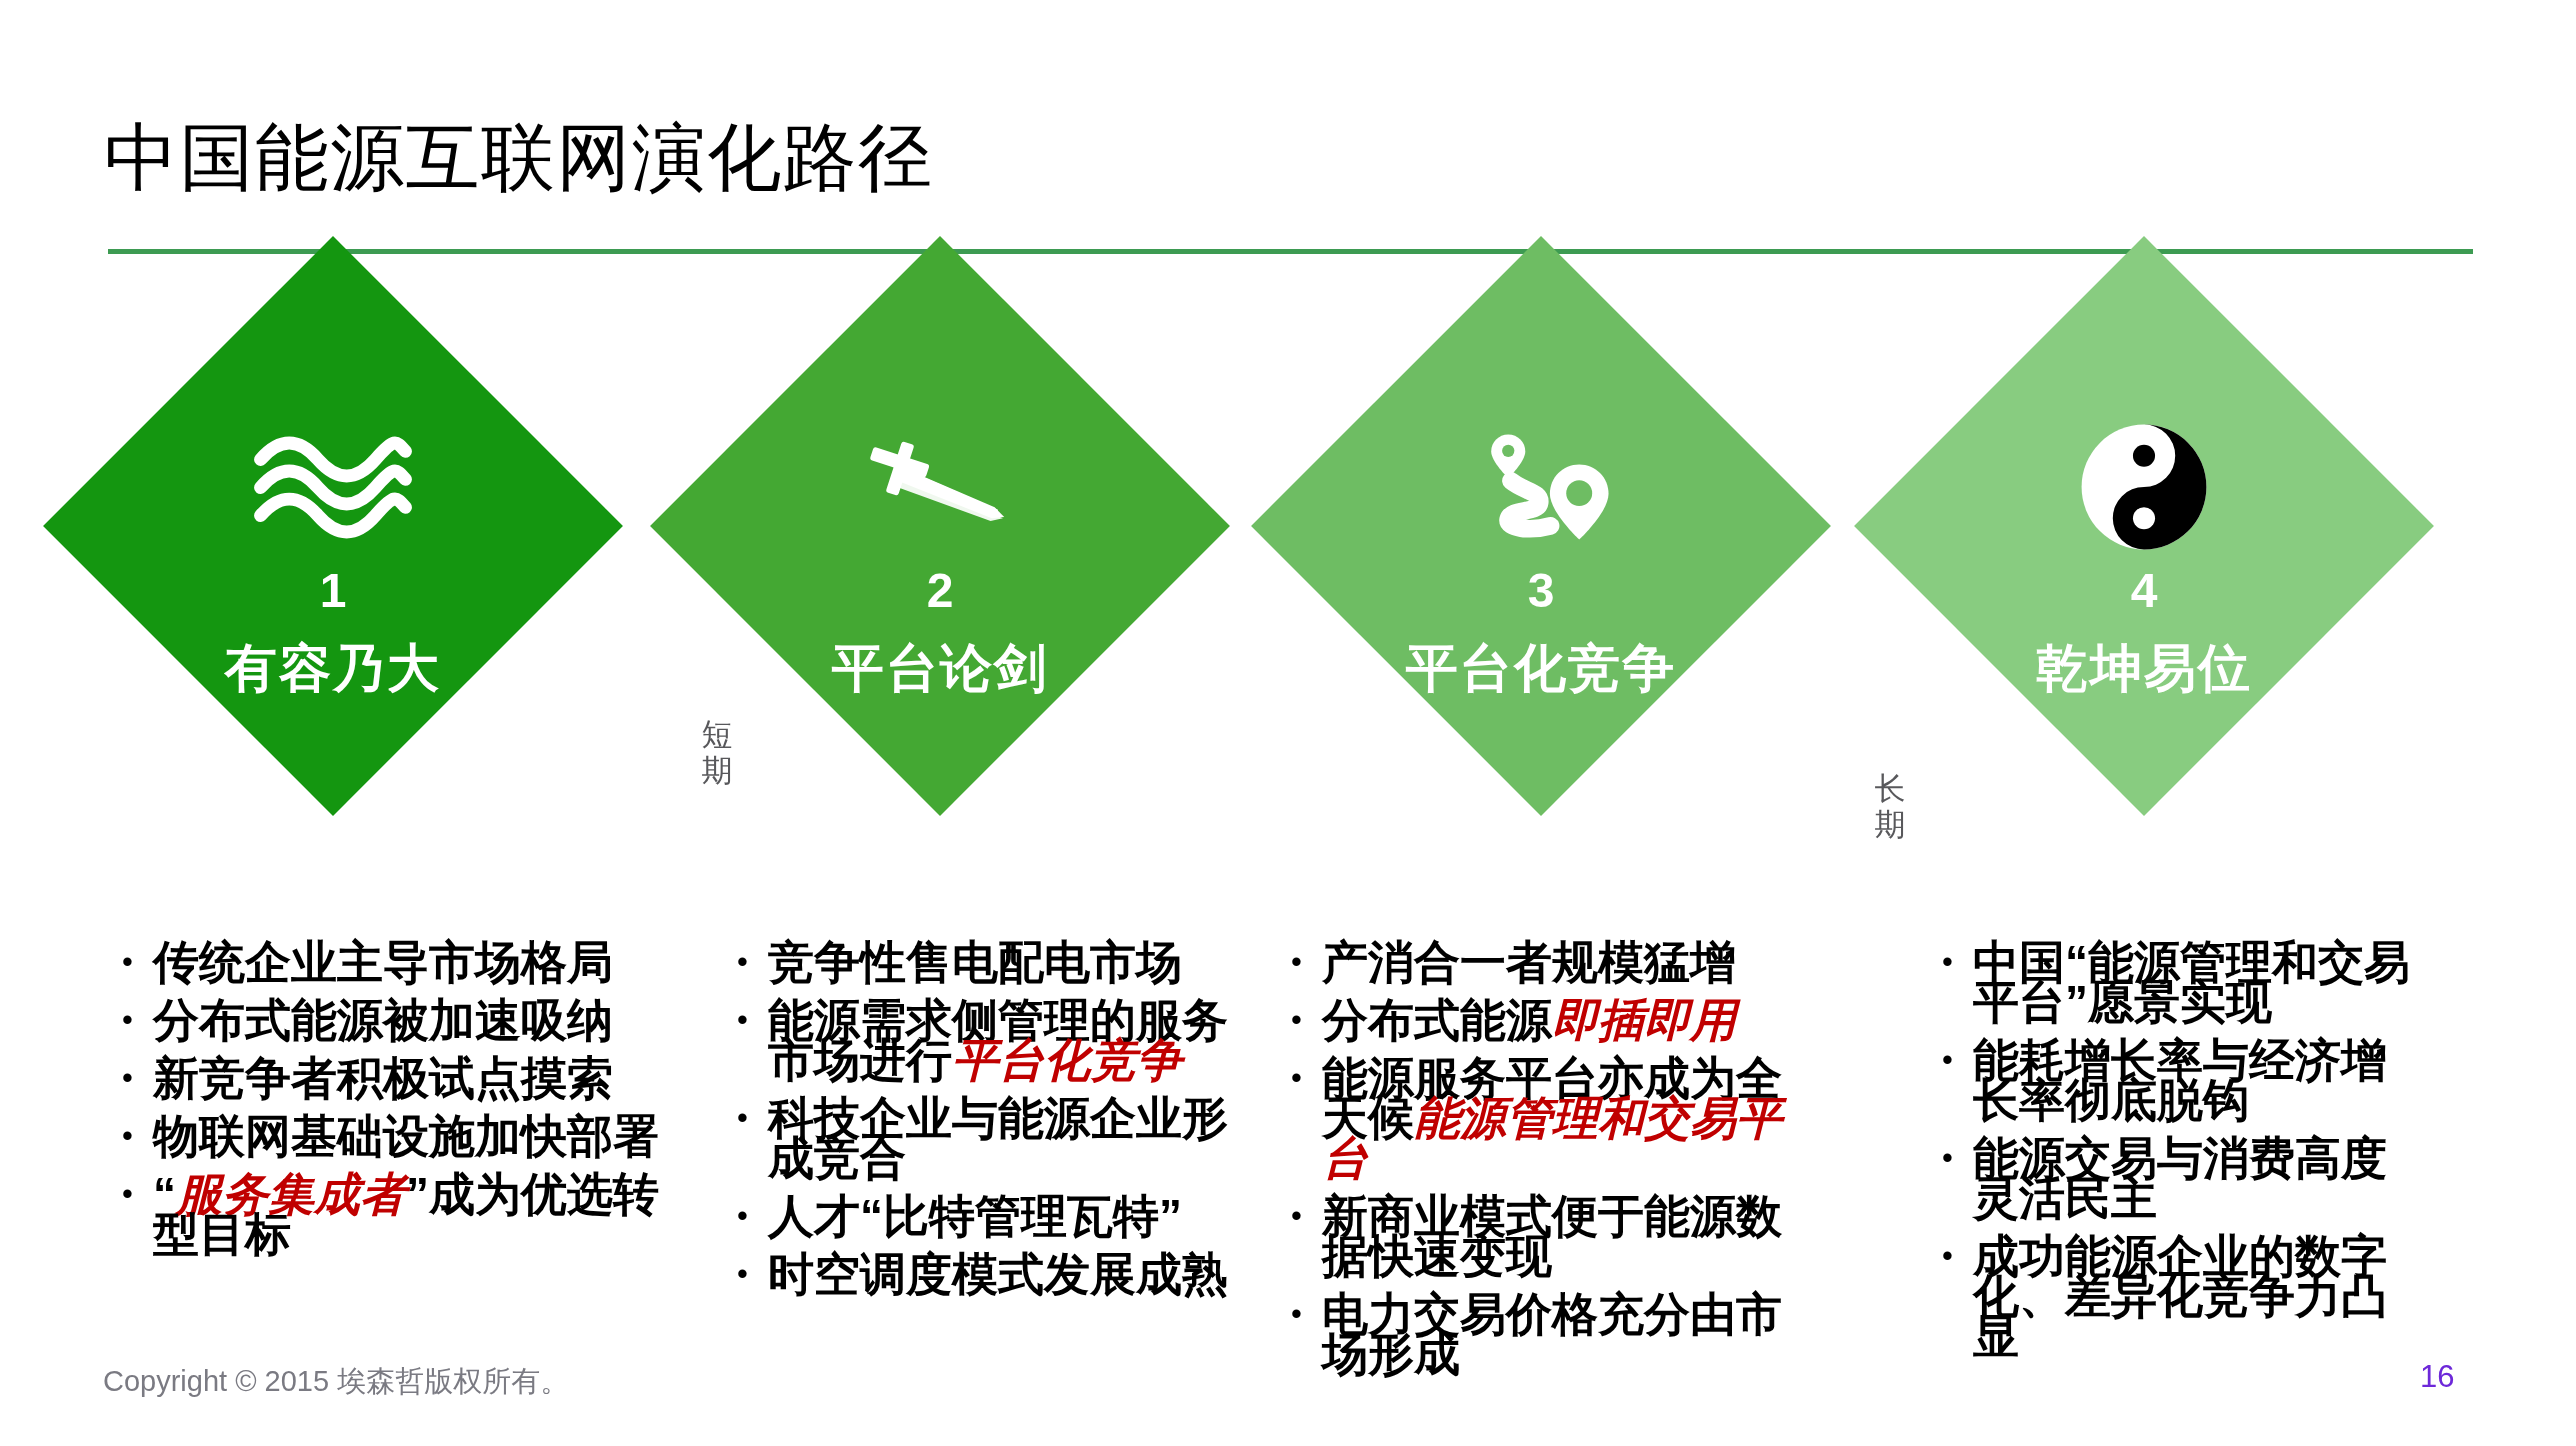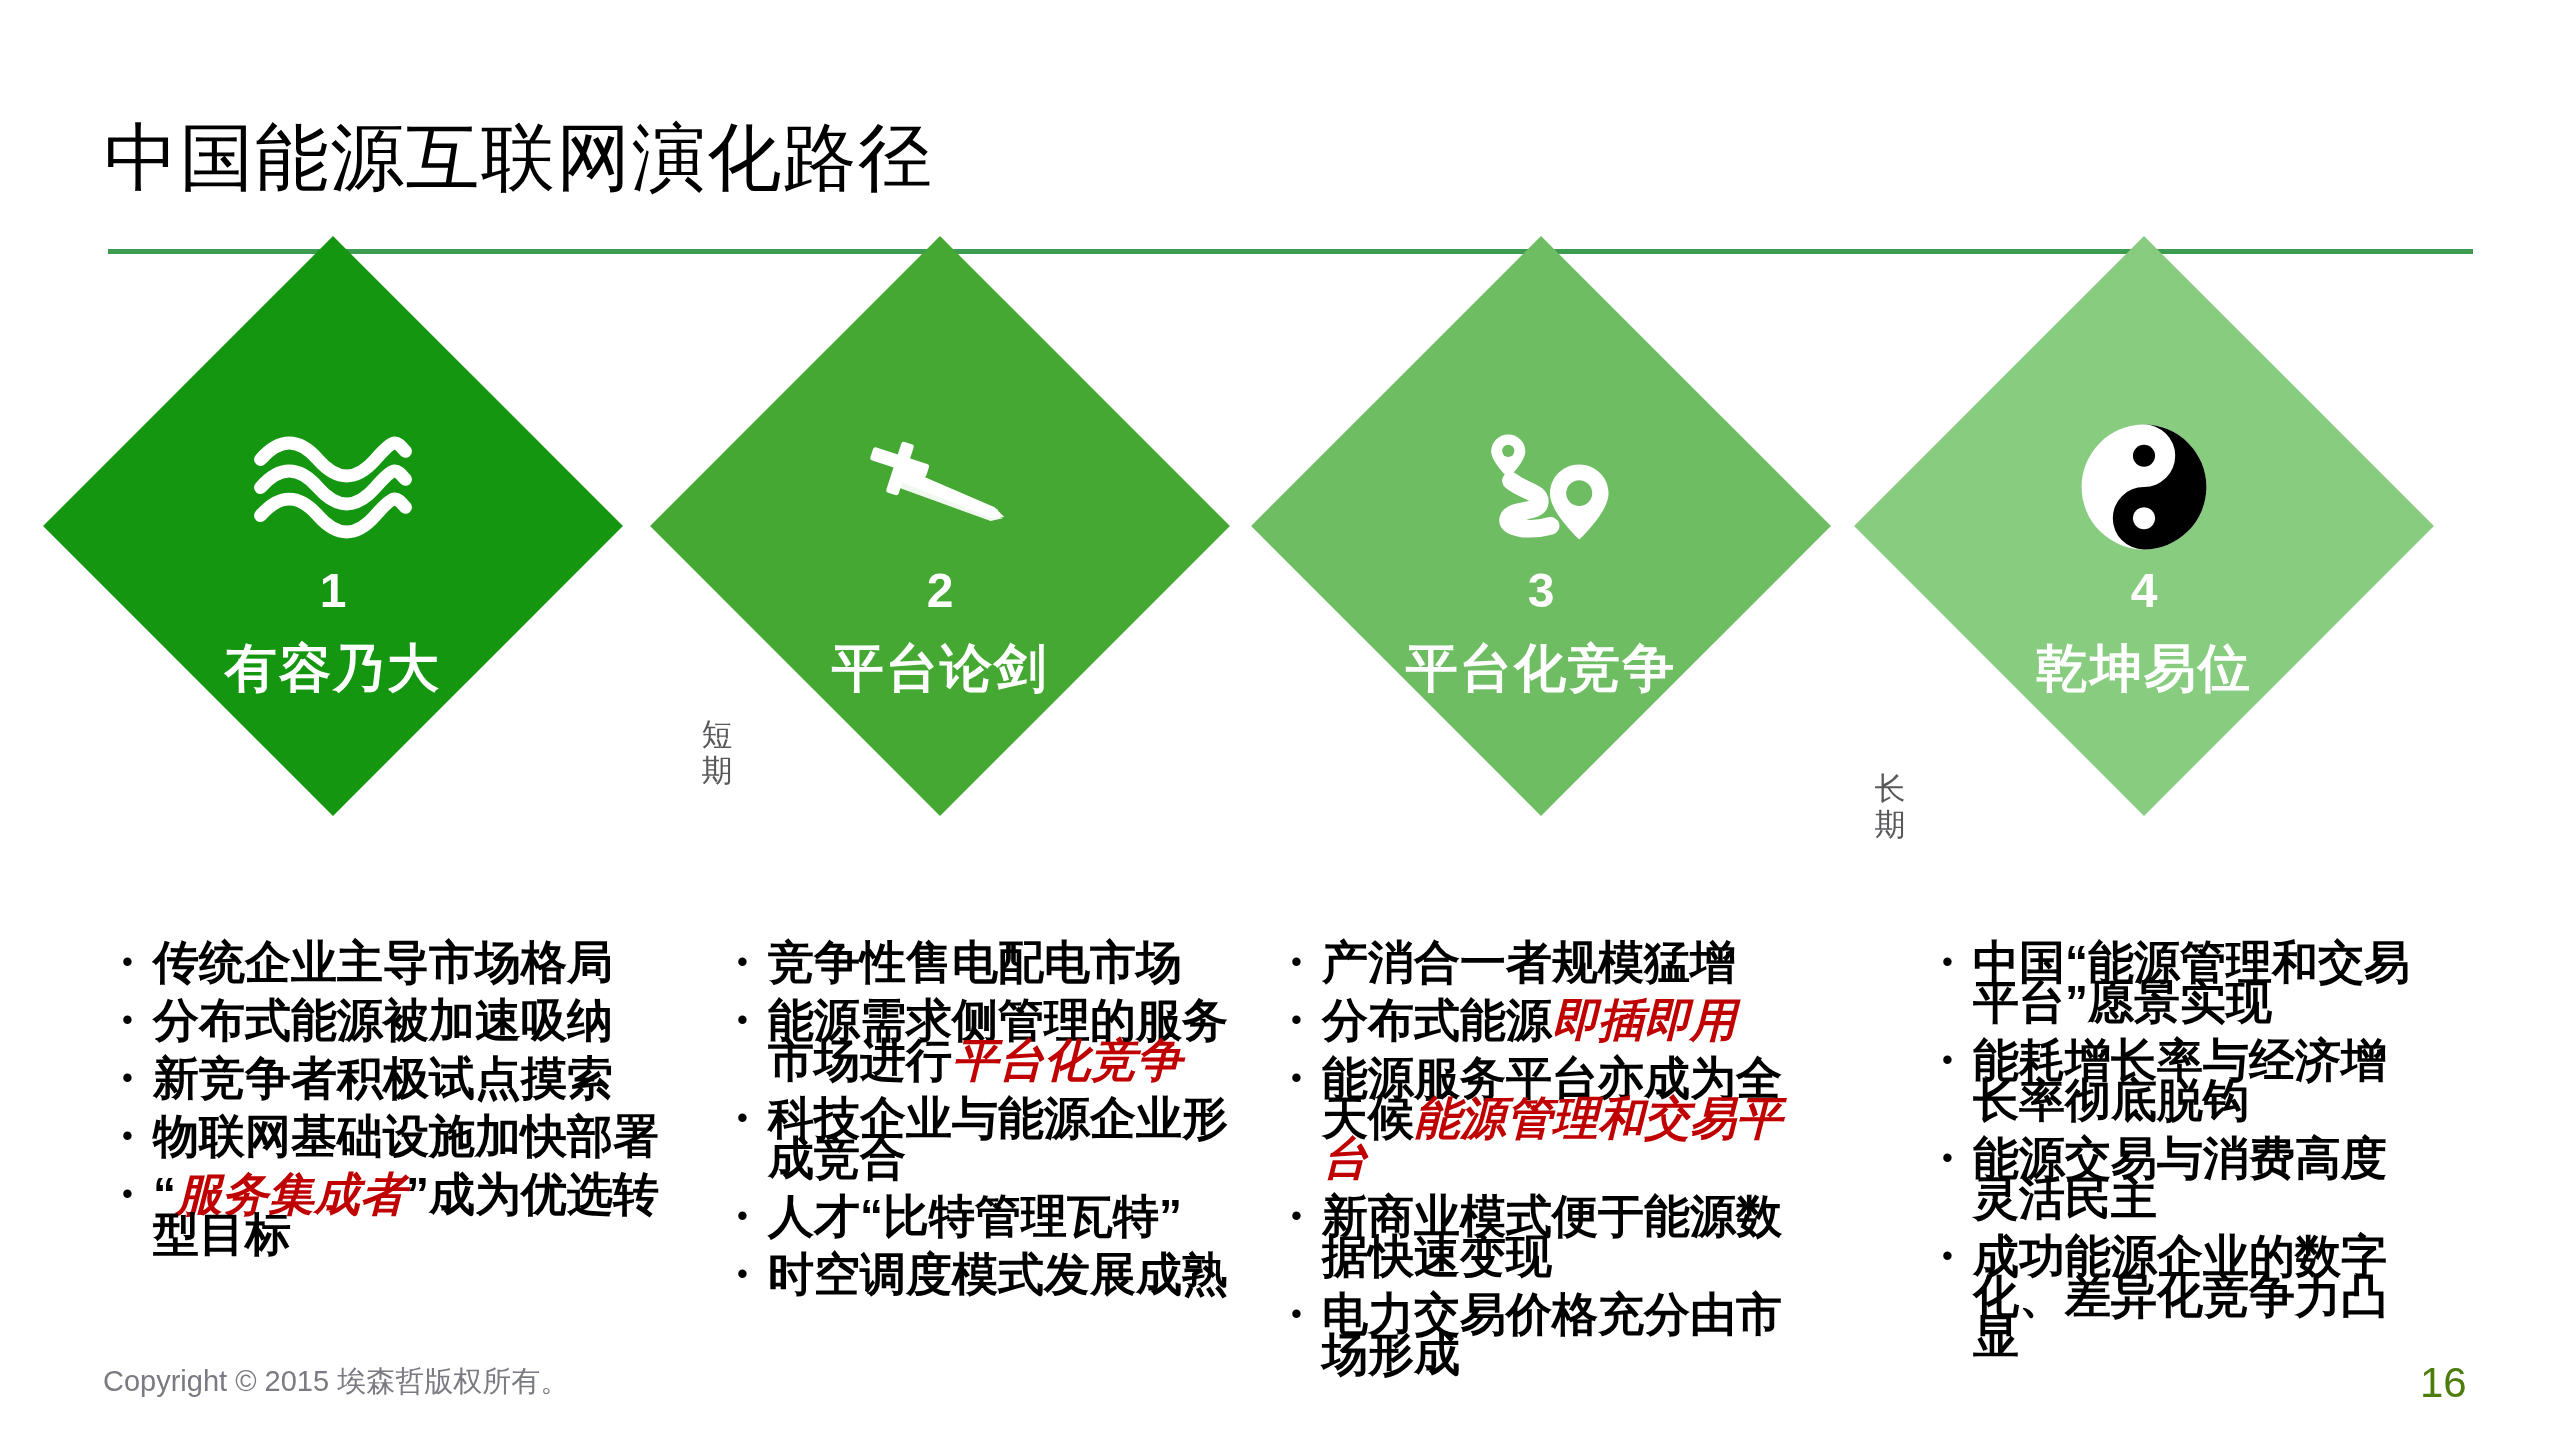--- a/index.html
+++ b/index.html
@@ -153,22 +153,22 @@
     left: 103px;
     top: 1362px;
     font-size: 29px;
     color: #7a7a82;
     white-space: nowrap;
   }
   #footer-pagenum {
     position: absolute;
     left: 2420px;
     top: 1359px;
-    font-size: 42px;
-    color: #4d7c0f;
+    font-size: 31px;
+    color: #6d28d9;
   }
 </style>
 </head>
 <body>
 
 <div id="slide-title">中国能源互联网演化路径</div>
 
 <div id="title-rule" style="background: rgb(61, 155, 82);"></div>
 
 <div id="diamond-row">

